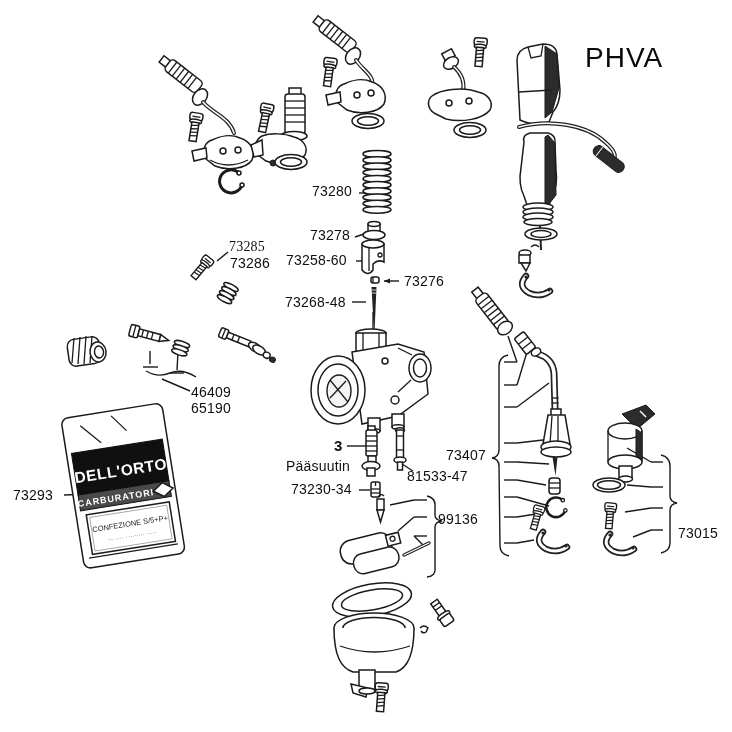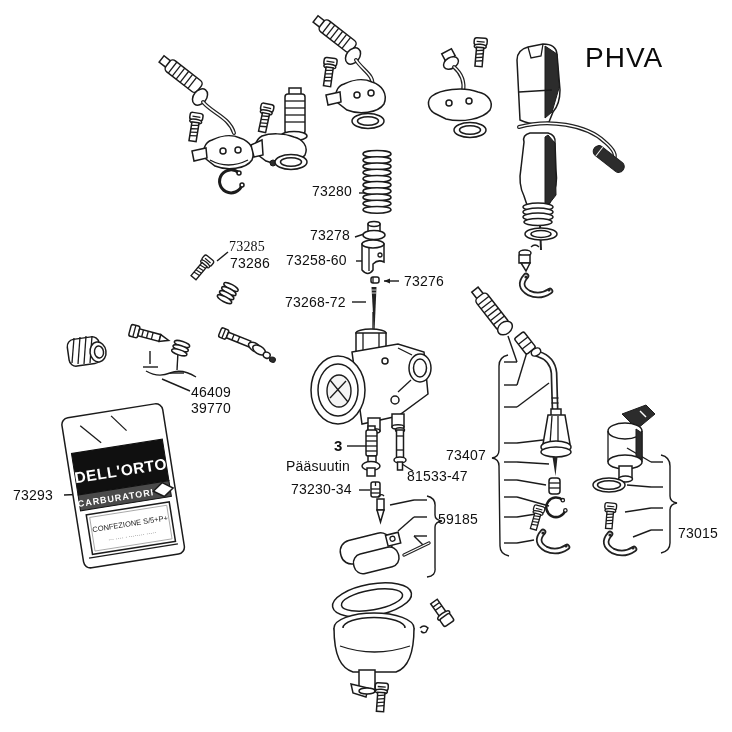--- a/index.html
+++ b/index.html
@@ -489,25 +489,25 @@
 </svg>
 
 <div class="phva" style="left:585px;top:42px;">PHVA</div>
 
 <div class="lbl" style="left:312px;top:184px;">73280</div>
 <div class="lbl" style="left:310px;top:228px;">73278</div>
 <div class="lbl" style="left:229px;top:240px;font-family:Liberation Serif, serif;">73285</div>
 <div class="lbl" style="left:230px;top:256px;text-align:center;">73286</div>
 <div class="lbl" style="left:286px;top:253px;">73258-60</div>
 <div class="lbl" style="left:380px;top:274px;margin-left:24px;">73276</div>
-<div class="lbl" style="left:285px;top:295px;">73268-72</div>
+<div class="lbl" style="left:285px;top:295px;">73268-48</div>
 <div class="lbl" style="left:191px;top:385px;">46409</div>
-<div class="lbl" style="left:191px;top:401px;">39770</div>
+<div class="lbl" style="left:191px;top:401px;">65190</div>
 <div class="lbl" style="left:13px;top:488px;">73293</div>
 <div class="lbl bold" style="left:334px;top:438px;font-size:15px;">3</div>
 <div class="lbl" style="left:286px;top:459px;">Pääsuutin</div>
 <div class="lbl" style="left:291px;top:482px;">73230-34</div>
 <div class="lbl" style="left:446px;top:448px;">73407</div>
 <div class="lbl" style="left:407px;top:469px;">81533-47</div>
-<div class="lbl" style="left:438px;top:512px;">59185</div>
+<div class="lbl" style="left:438px;top:512px;">99136</div>
 <div class="lbl" style="left:678px;top:494px;margin-top:32px;">73015</div>
 
 </div>
 
 </body></html>

